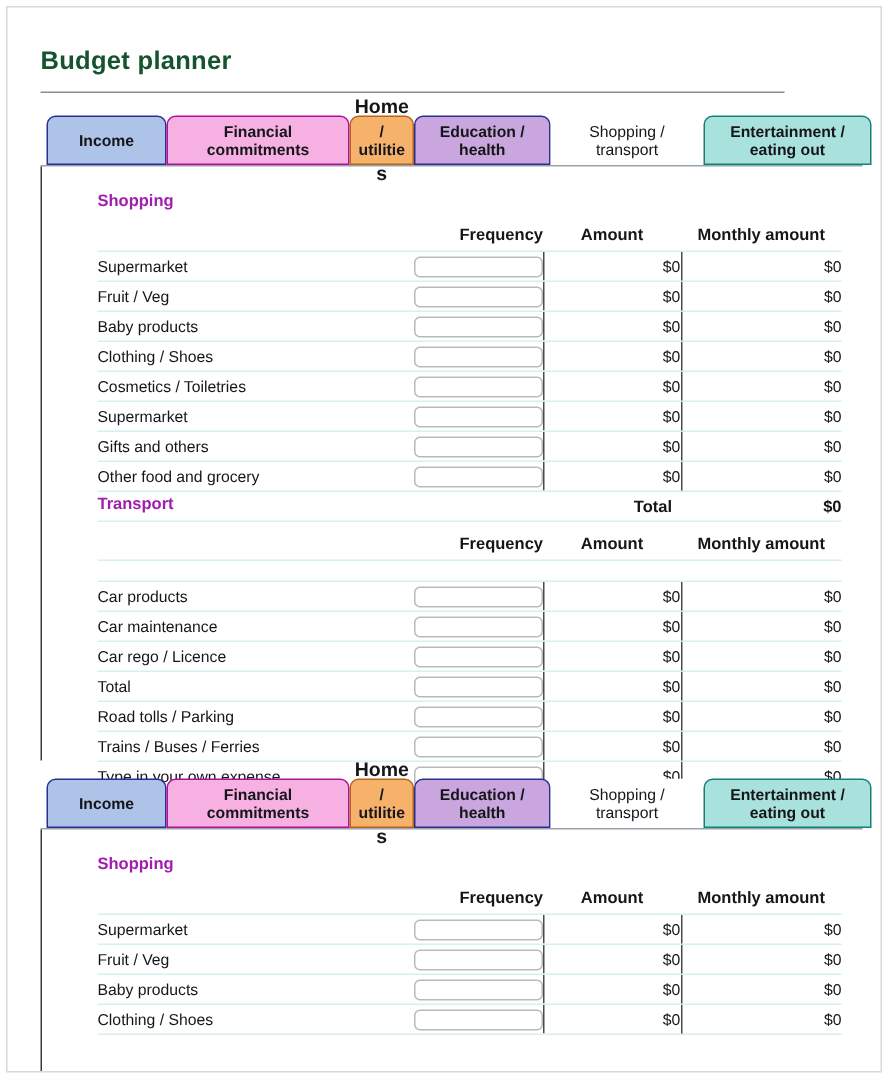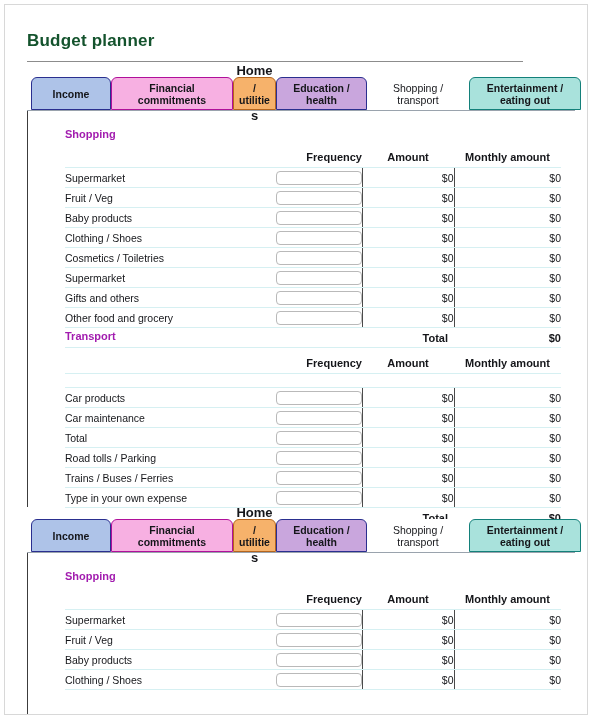--- a/index.html
+++ b/index.html
@@ -355,20 +355,28 @@
           </tr>
           <tr class="datarow">
             <td class="t-label">Car maintenance</td>
             <td class="t-freq">
               <span class="freqbox"></span>
             </td>
             <td class="t-amt">$0</td>
             <td class="t-mon">$0</td>
           </tr>
           <tr class="datarow">
+            <td class="t-label">Car rego / Licence</td>
+            <td class="t-freq">
+              <span class="freqbox"></span>
+            </td>
+            <td class="t-amt">$0</td>
+            <td class="t-mon">$0</td>
+          </tr>
+          <tr class="datarow">
             <td class="t-label">Total</td>
             <td class="t-freq">
               <span class="freqbox"></span>
             </td>
             <td class="t-amt">$0</td>
             <td class="t-mon">$0</td>
           </tr>
           <tr class="datarow">
             <td class="t-label">Road tolls / Parking</td>
             <td class="t-freq">

